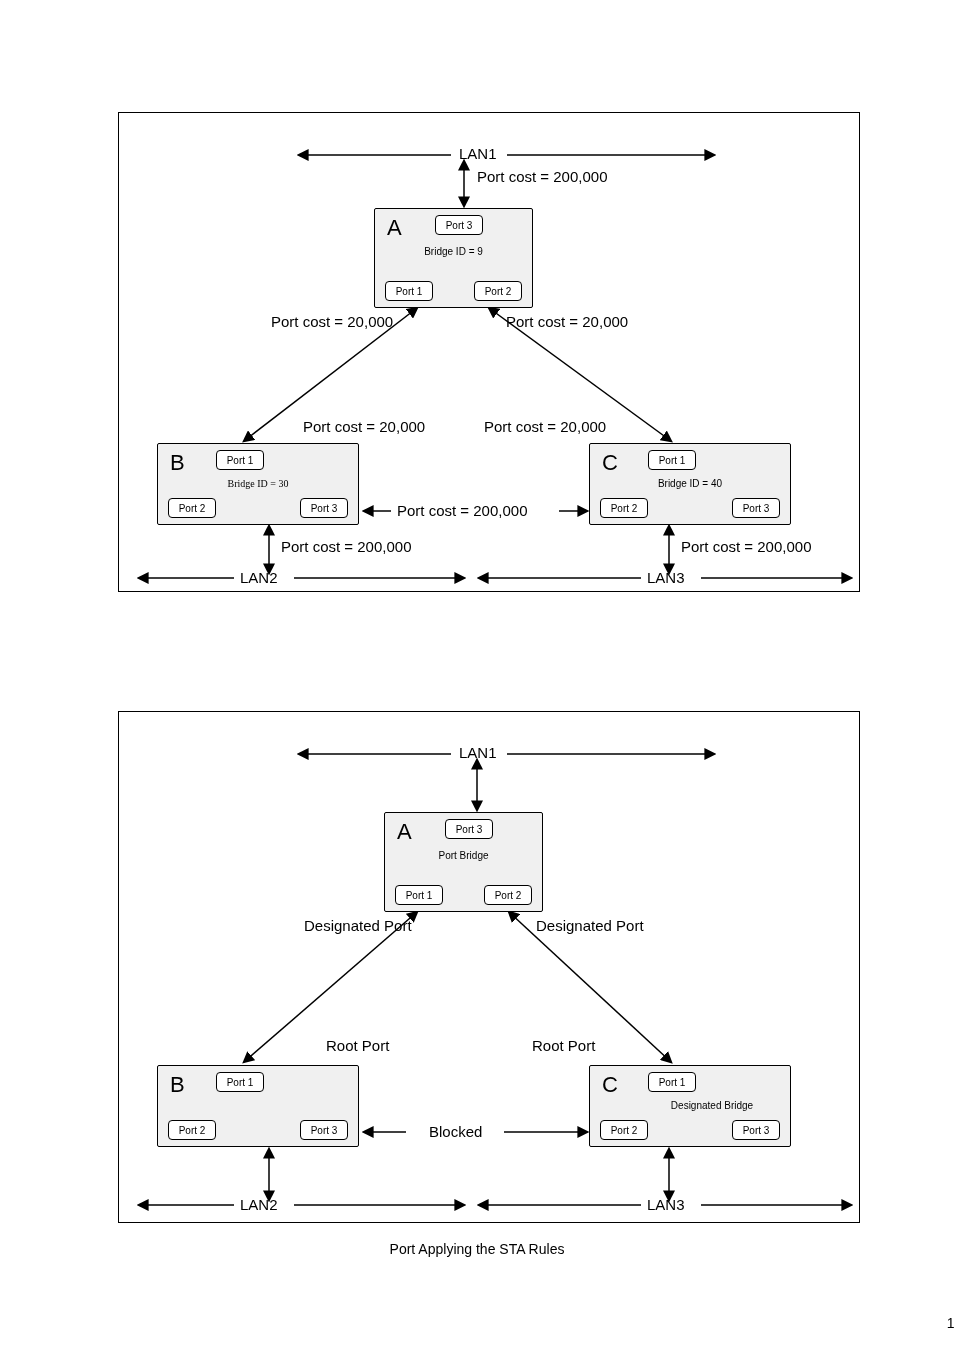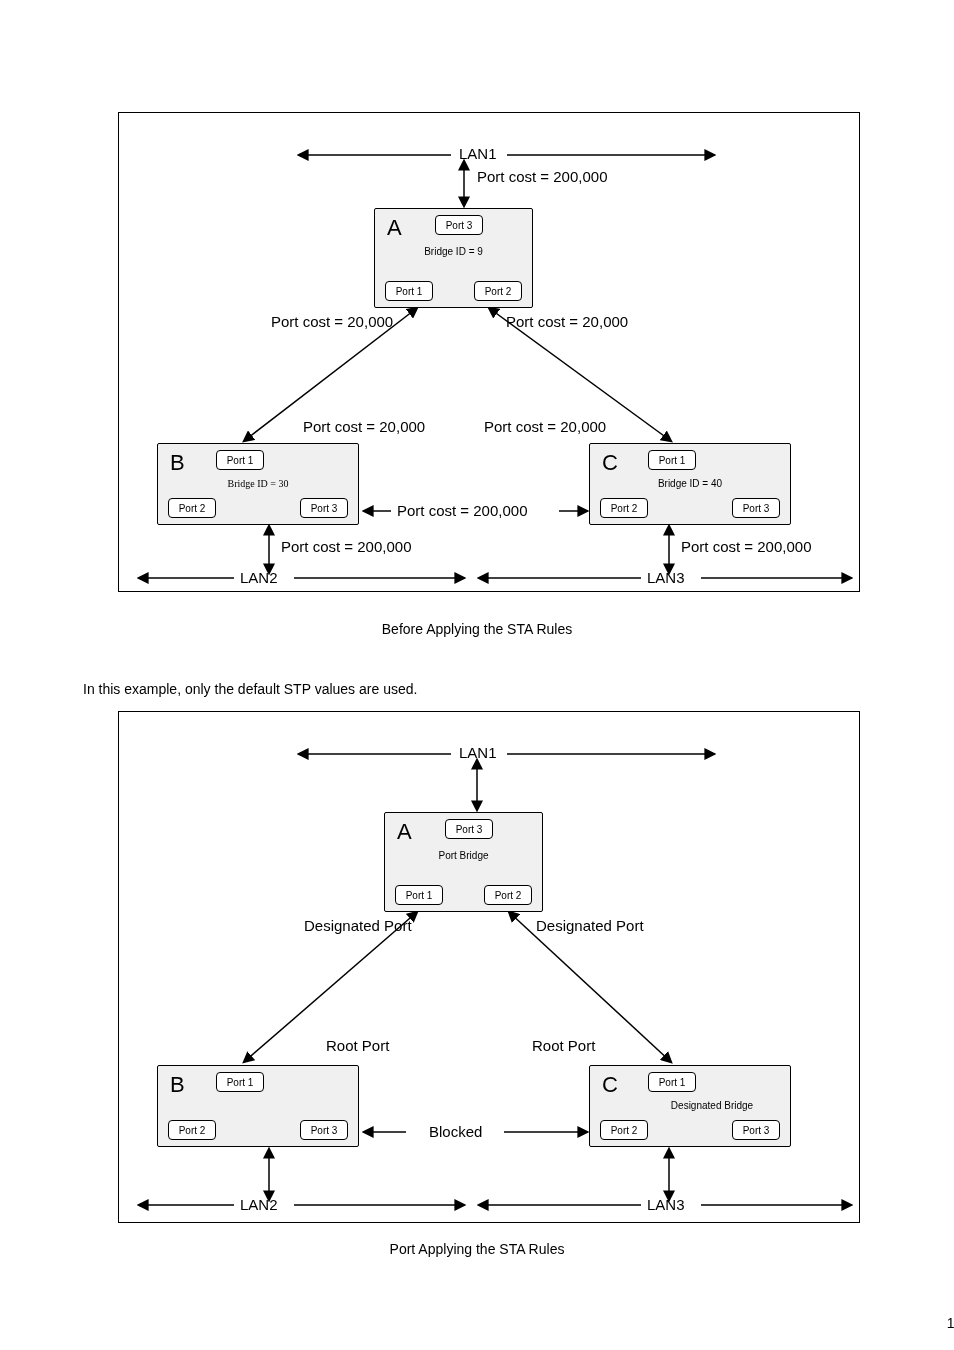--- a/index.html
+++ b/index.html
@@ -141,23 +141,21 @@
 
     <div class="node-box" style="left:470px; top:330px; width:200px; height:80px;">
       <div class="node-letter" style="left:12px; top:6px;">C</div>
       <div class="port-box" style="left:58px; top:6px; width:38px; height:14px;">Port 1</div>
       <div class="small-label" style="left:0; right:0; top:34px;">Bridge ID = 40</div>
       <div class="port-box" style="left:10px; bottom:6px; width:38px; height:14px;">Port 2</div>
       <div class="port-box" style="right:10px; bottom:6px; width:38px; height:14px;">Port 3</div>
     </div>
   </div>
 
-  <div class="cap-label" style="top:593px;">Before Applying the STA Rules</div>
-
-  <div class="body-text" style="left:83px; top:653px;">In this example, only the default STP values are used.</div>
+
 
   <div class="figure-frame" style="left:118px; top:683px; width:740px; height:510px;">
 
     <svg width="740" height="510">
       <defs>
         <marker id="ah2" viewBox="0 0 10 10" refX="8" refY="5" markerWidth="8" markerHeight="8" orient="auto-start-reverse">
           <path d="M 0 0 L 10 5 L 0 10 z" fill="#000"></path>
         </marker>
       </defs>
 

